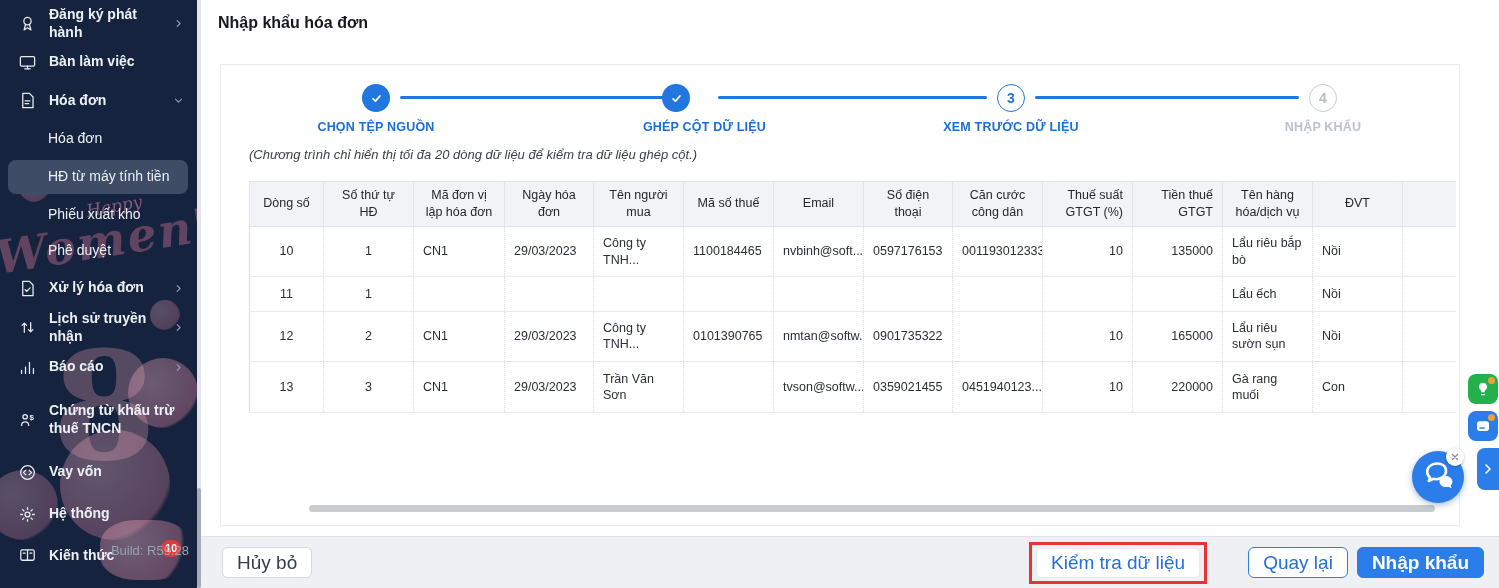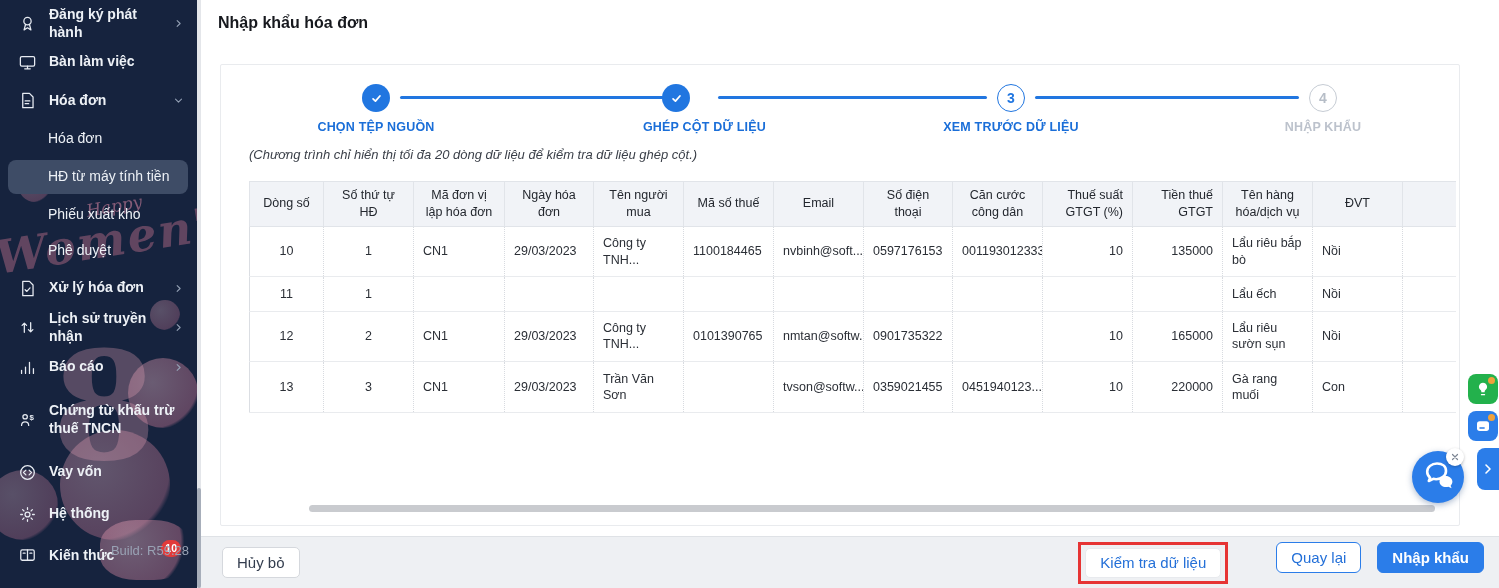--- a/index.html
+++ b/index.html
@@ -112,28 +112,28 @@
   }
 
   
   .bottombar {
     position:absolute; left:201px; right:0; top:536px; height:52px;
     background:#eef0f3; border-top:1px solid #dfe2e6;
     display:flex; align-items:center; justify-content:space-between;
     padding:0 15px 0 21px;
   }
   .btn {
-    height:31px; border-radius:5px; font-size:15px; font-family:inherit;
+    height:31px; border-radius:5px; font-size:19px; font-family:inherit;
     background:#fff; border:1px solid #d5d8dd; padding:0 14px; cursor:pointer;
     color:#333d4e; white-space:nowrap;
   }
   .btn.text-blue { color:#2470d8; border-color:#e8eaee; height:30px; }
   .btn.outline-blue { color:#2470d8; border:1px solid #2b7de9; border-radius:6px;margin-left:32px; }
   .btn.primary { background:#2b7de9; border-color:#2b7de9; color:#fff; font-weight:600; border-radius:6px; }
-  .right-group { display:flex; align-items:flex-start; gap:16px; }
+  .right-group { display:flex; align-items:center; gap:9px; }
   .annotation { border:3px solid #e63434; padding:3px 4px; background:transparent; }
 
   
   .fab { position:absolute; display:flex; align-items:center; justify-content:center; cursor:pointer; }
   .fab-tip    { left:1468px; top:374px; width:30px; height:30px; border-radius:8px; background:#23b14c; }
   .fab-msg    { left:1468px; top:411px; width:30px; height:30px; border-radius:8px; background:#2b7de9; }
   .fab-expand { left:1477px; top:448px; width:22px; height:42px; border-radius:8px 0 0 8px; background:#2b7de9; }
   .fab-chat   { left:1412px; top:451px; width:52px; height:52px; border-radius:50%; background:#2b7de9;
                 box-shadow:0 2px 6px rgba(20,60,120,.35); z-index:5; }
   .fab-close  { left:1446px; top:448px; width:18px; height:18px; border-radius:50%; background:#fff;

